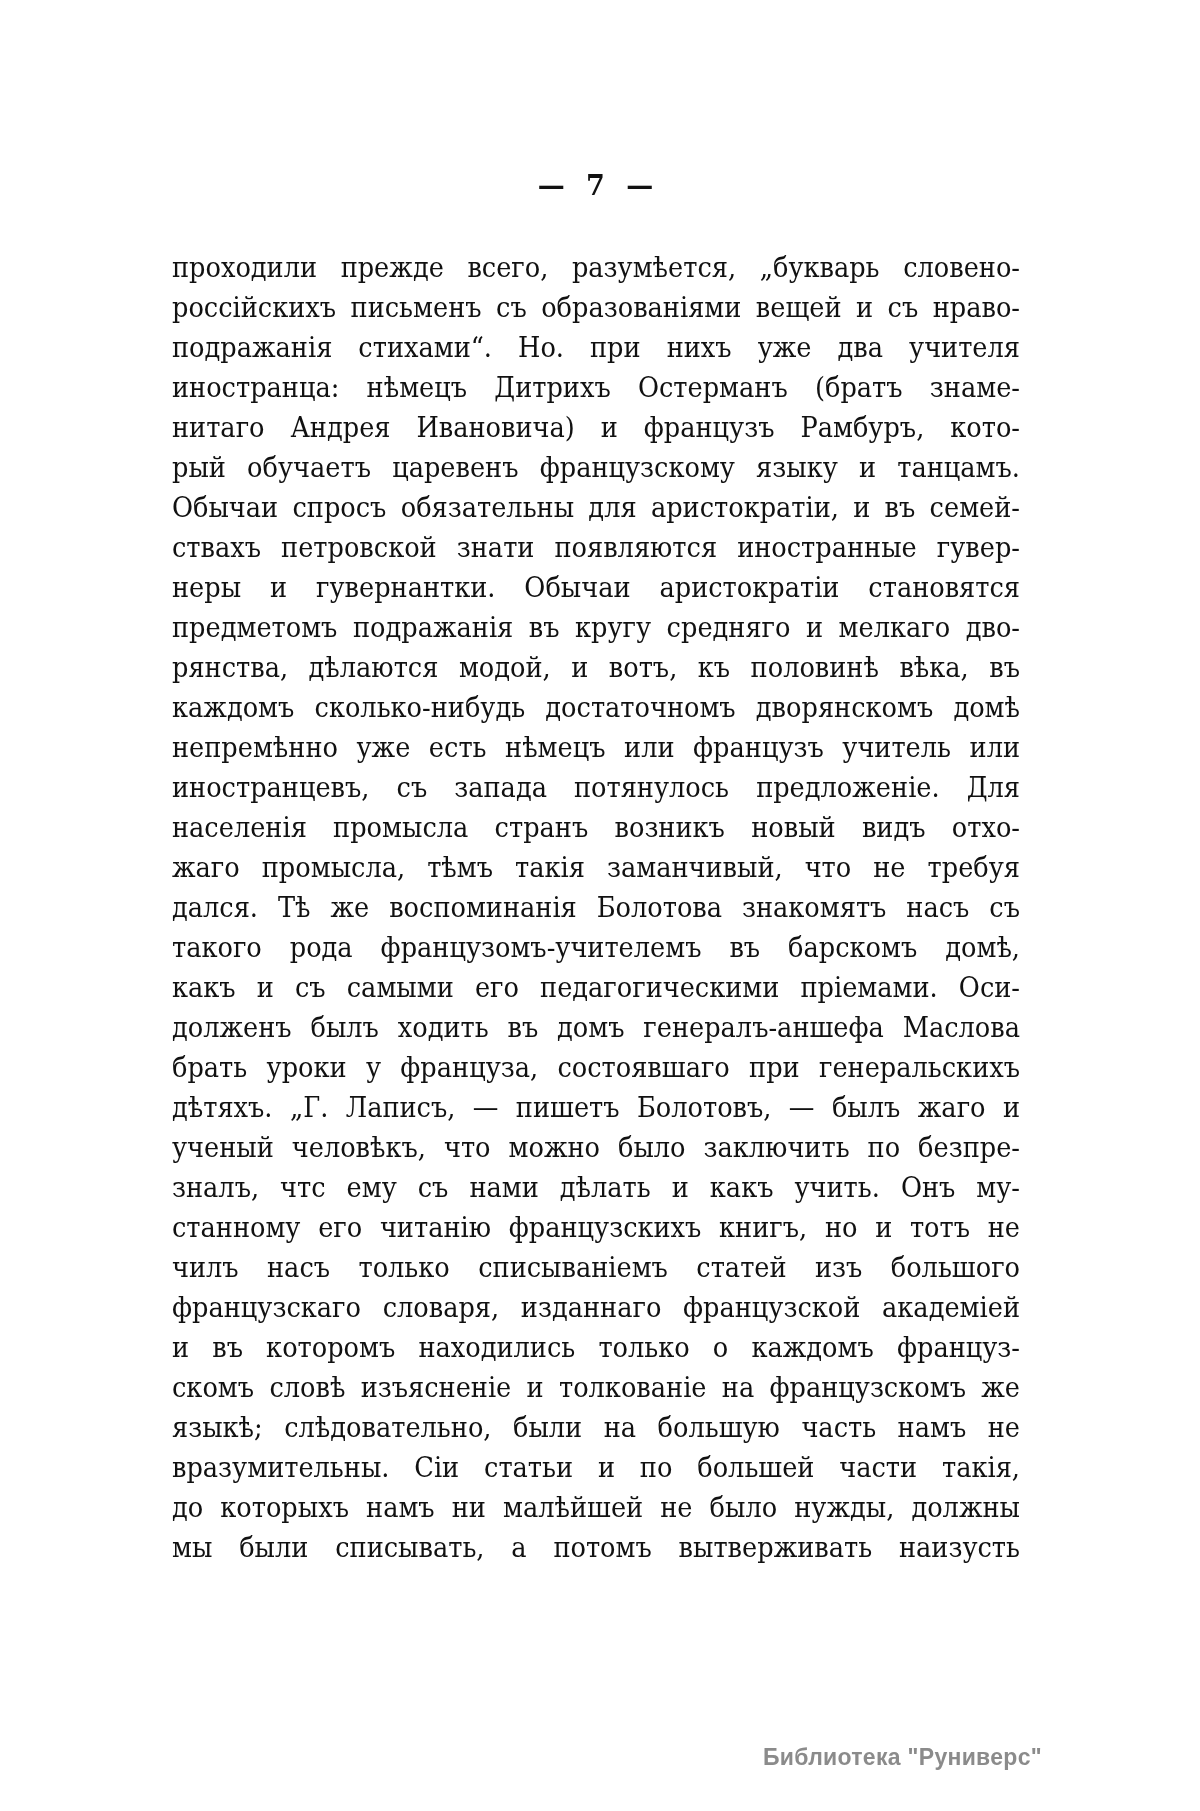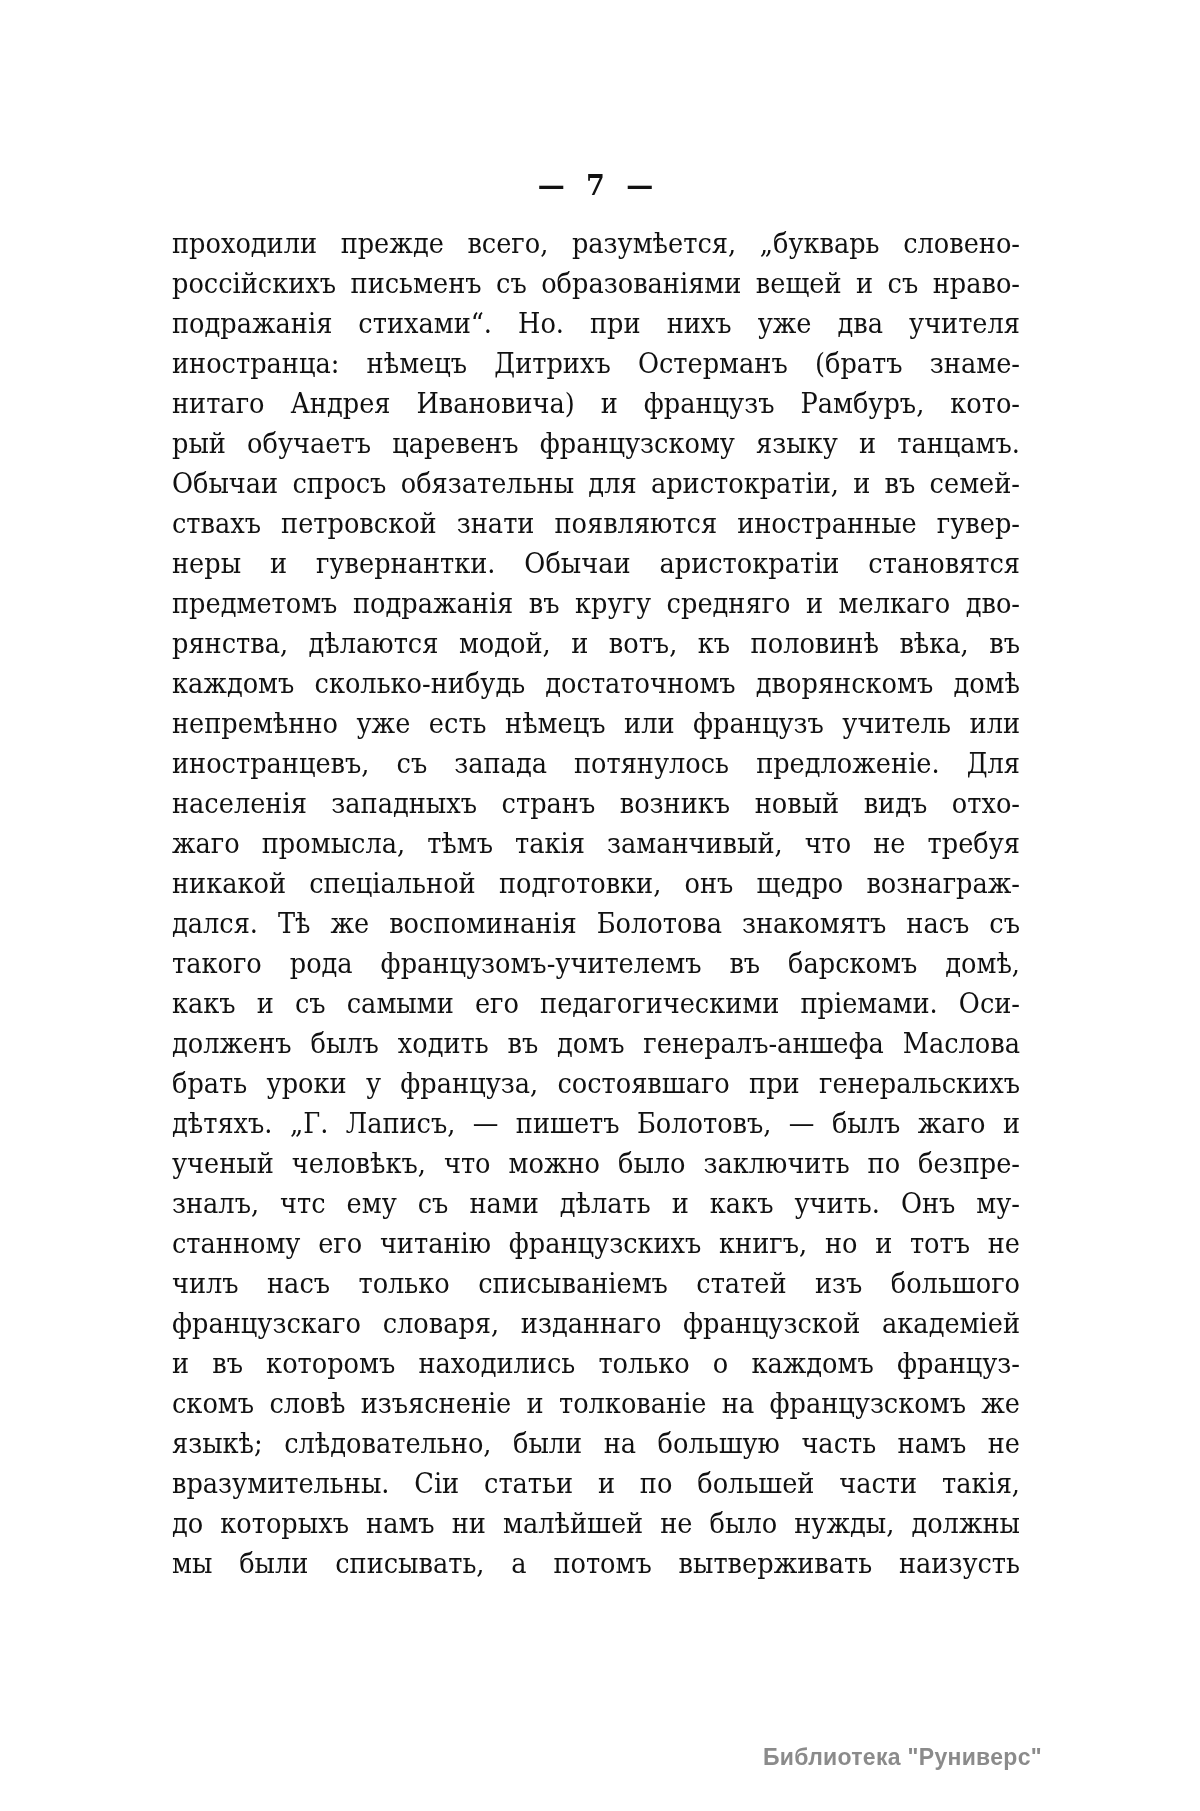--- a/index.html
+++ b/index.html
@@ -27,21 +27,21 @@
     width: 848px;
     text-align: center;
     font-size: 27px;
     font-weight: bold;
     word-spacing: 10px;
     letter-spacing: 1px;
     color: var(--text-color, #111111);
   }
   .text-block {
     position: absolute;
-    top: 224px;
+    top: 248px;
     left: 172px;
     width: 848px;
   }
   .text-line {
     height: 40px;
     line-height: 40px;
     font-size: 28.5px;
     font-stretch: semi-condensed;
     white-space: normal;
     text-align: justify;
@@ -75,23 +75,22 @@
       <div class="text-line">нитаго Андрея Ивановича) и французъ Рамбуръ, кото-</div>
       <div class="text-line">рый обучаетъ царевенъ французскому языку и танцамъ.</div>
       <div class="text-line">Обычаи спросъ обязательны для аристократіи, и въ семей-</div>
       <div class="text-line">ствахъ петровской знати появляются иностранные гувер-</div>
       <div class="text-line">неры и гувернантки. Обычаи аристократіи становятся</div>
       <div class="text-line">предметомъ подражанія въ кругу средняго и мелкаго дво-</div>
       <div class="text-line">рянства, дѣлаются модой, и вотъ, къ половинѣ вѣка, въ</div>
       <div class="text-line">каждомъ сколько-нибудь достаточномъ дворянскомъ домѣ</div>
       <div class="text-line">непремѣнно уже есть нѣмецъ или французъ учитель или</div>
       <div class="text-line">иностранцевъ, съ запада потянулось предложеніе. Для</div>
-      <div class="text-line">населенія западныхъ странъ возникъ новый видъ отхо-</div>
+      <div class="text-line">населенія промысла странъ возникъ новый видъ отхо-</div>
       <div class="text-line">жаго промысла, тѣмъ такія заманчивый, что не требуя</div>
-      <div class="text-line">никакой спеціальной подготовки, онъ щедро вознаграж-</div>
       <div class="text-line">дался. Тѣ же воспоминанія Болотова знакомятъ насъ съ</div>
       <div class="text-line">такого рода французомъ-учителемъ въ барскомъ домѣ,</div>
       <div class="text-line">какъ и съ самыми его педагогическими пріемами. Оси-</div>
       <div class="text-line">долженъ былъ ходить въ домъ генералъ-аншефа Маслова</div>
       <div class="text-line">брать уроки у француза, состоявшаго при генеральскихъ</div>
       <div class="text-line">дѣтяхъ. „Г. Лаписъ, — пишетъ Болотовъ, — былъ жаго и</div>
       <div class="text-line">ученый человѣкъ, что можно было заключить по безпре-</div>
       <div class="text-line">зналъ, чтс ему съ нами дѣлать и какъ учить. Онъ му-</div>
       <div class="text-line">станному его читанію французскихъ книгъ, но и тотъ не</div>
       <div class="text-line">чилъ насъ только списываніемъ статей изъ большого</div>

